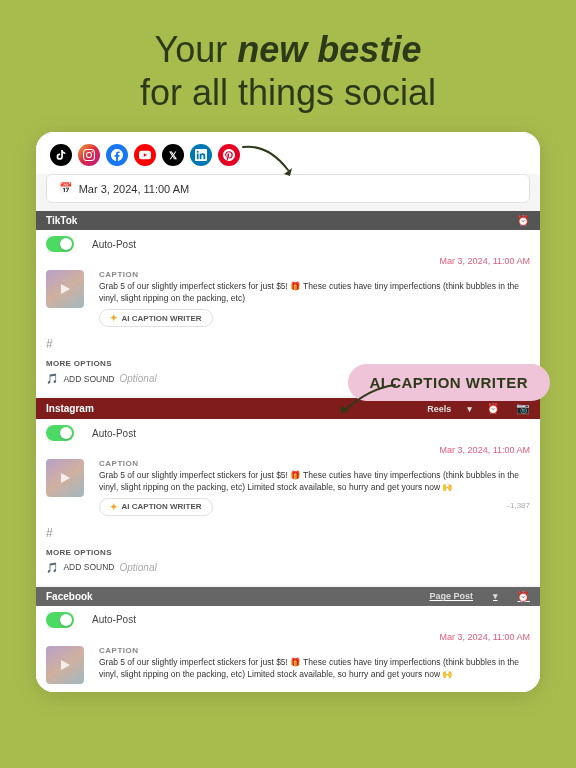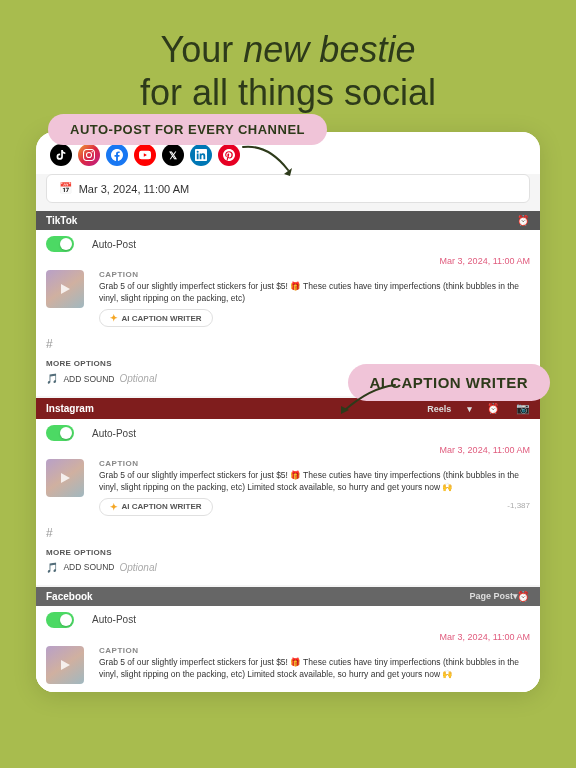--- a/index.html
+++ b/index.html
@@ -21,21 +21,21 @@
       font-size: 36px;
       line-height: 1.2;
       color: #2d3a1a;
     }
 
     .header-title .normal {
       font-weight: 400;
     }
 
     .header-title .bold-italic {
-      font-weight: 400;
+      font-weight: 700;
       font-style: italic;
     }
 
     .main-card {
       margin: 0 18px;
       background: #f5f5f5;
       border-radius: 18px;
       overflow: hidden;
       position: relative;
       box-shadow: 0 4px 24px rgba(0,0,0,0.13);
@@ -318,21 +318,20 @@
 
 <div class="header-section">
   <div class="header-title">
     <span class="normal">Your </span><span class="bold-italic">new bestie</span><br>
     <span class="normal">for all things social</span>
   </div>
 </div>
 
 <div style="position: relative; margin: 0 18px;">
 
-  <div class="auto-post-badge">AUTO-POST FOR EVERY CHANNEL</div>
 
   <div style="position: absolute; top: 10px; left: 220px; z-index: 20;">
     <svg width="60" height="36" viewBox="0 0 60 36">
       <path d="M5 5 Q30 2 50 28" stroke="#2d3a1a" stroke-width="2" fill="none" stroke-linecap="round"></path>
       <polygon points="46,32 54,26 52,34" fill="#2d3a1a"></polygon>
     </svg>
   </div>
 
   <div class="main-card">
     <div class="card-content">
@@ -456,21 +455,21 @@
             <span class="music-icon">🎵</span>
             <span>ADD SOUND</span>
             <span class="optional-text">Optional</span>
           </div>
         </div>
       </div>
 
       <div class="platform-section">
         <div class="platform-header facebook">
           <span>Facebook</span>
-          <div style="display:flex;align-items:center;gap:0;">
+          <div style="display:flex;align-items:center;gap:20px;text-decoration:underline;">
             <span class="reels-label">Page Post</span>
             <span style="color:#ddd;font-size:9px;">▾</span>
             <span class="clock-icon">⏰</span>
           </div>
         </div>
         <div class="platform-body">
           <div class="autopost-row">
             <div class="toggle-label">
               <div class="toggle"></div>
               <span>Auto-Post</span>

